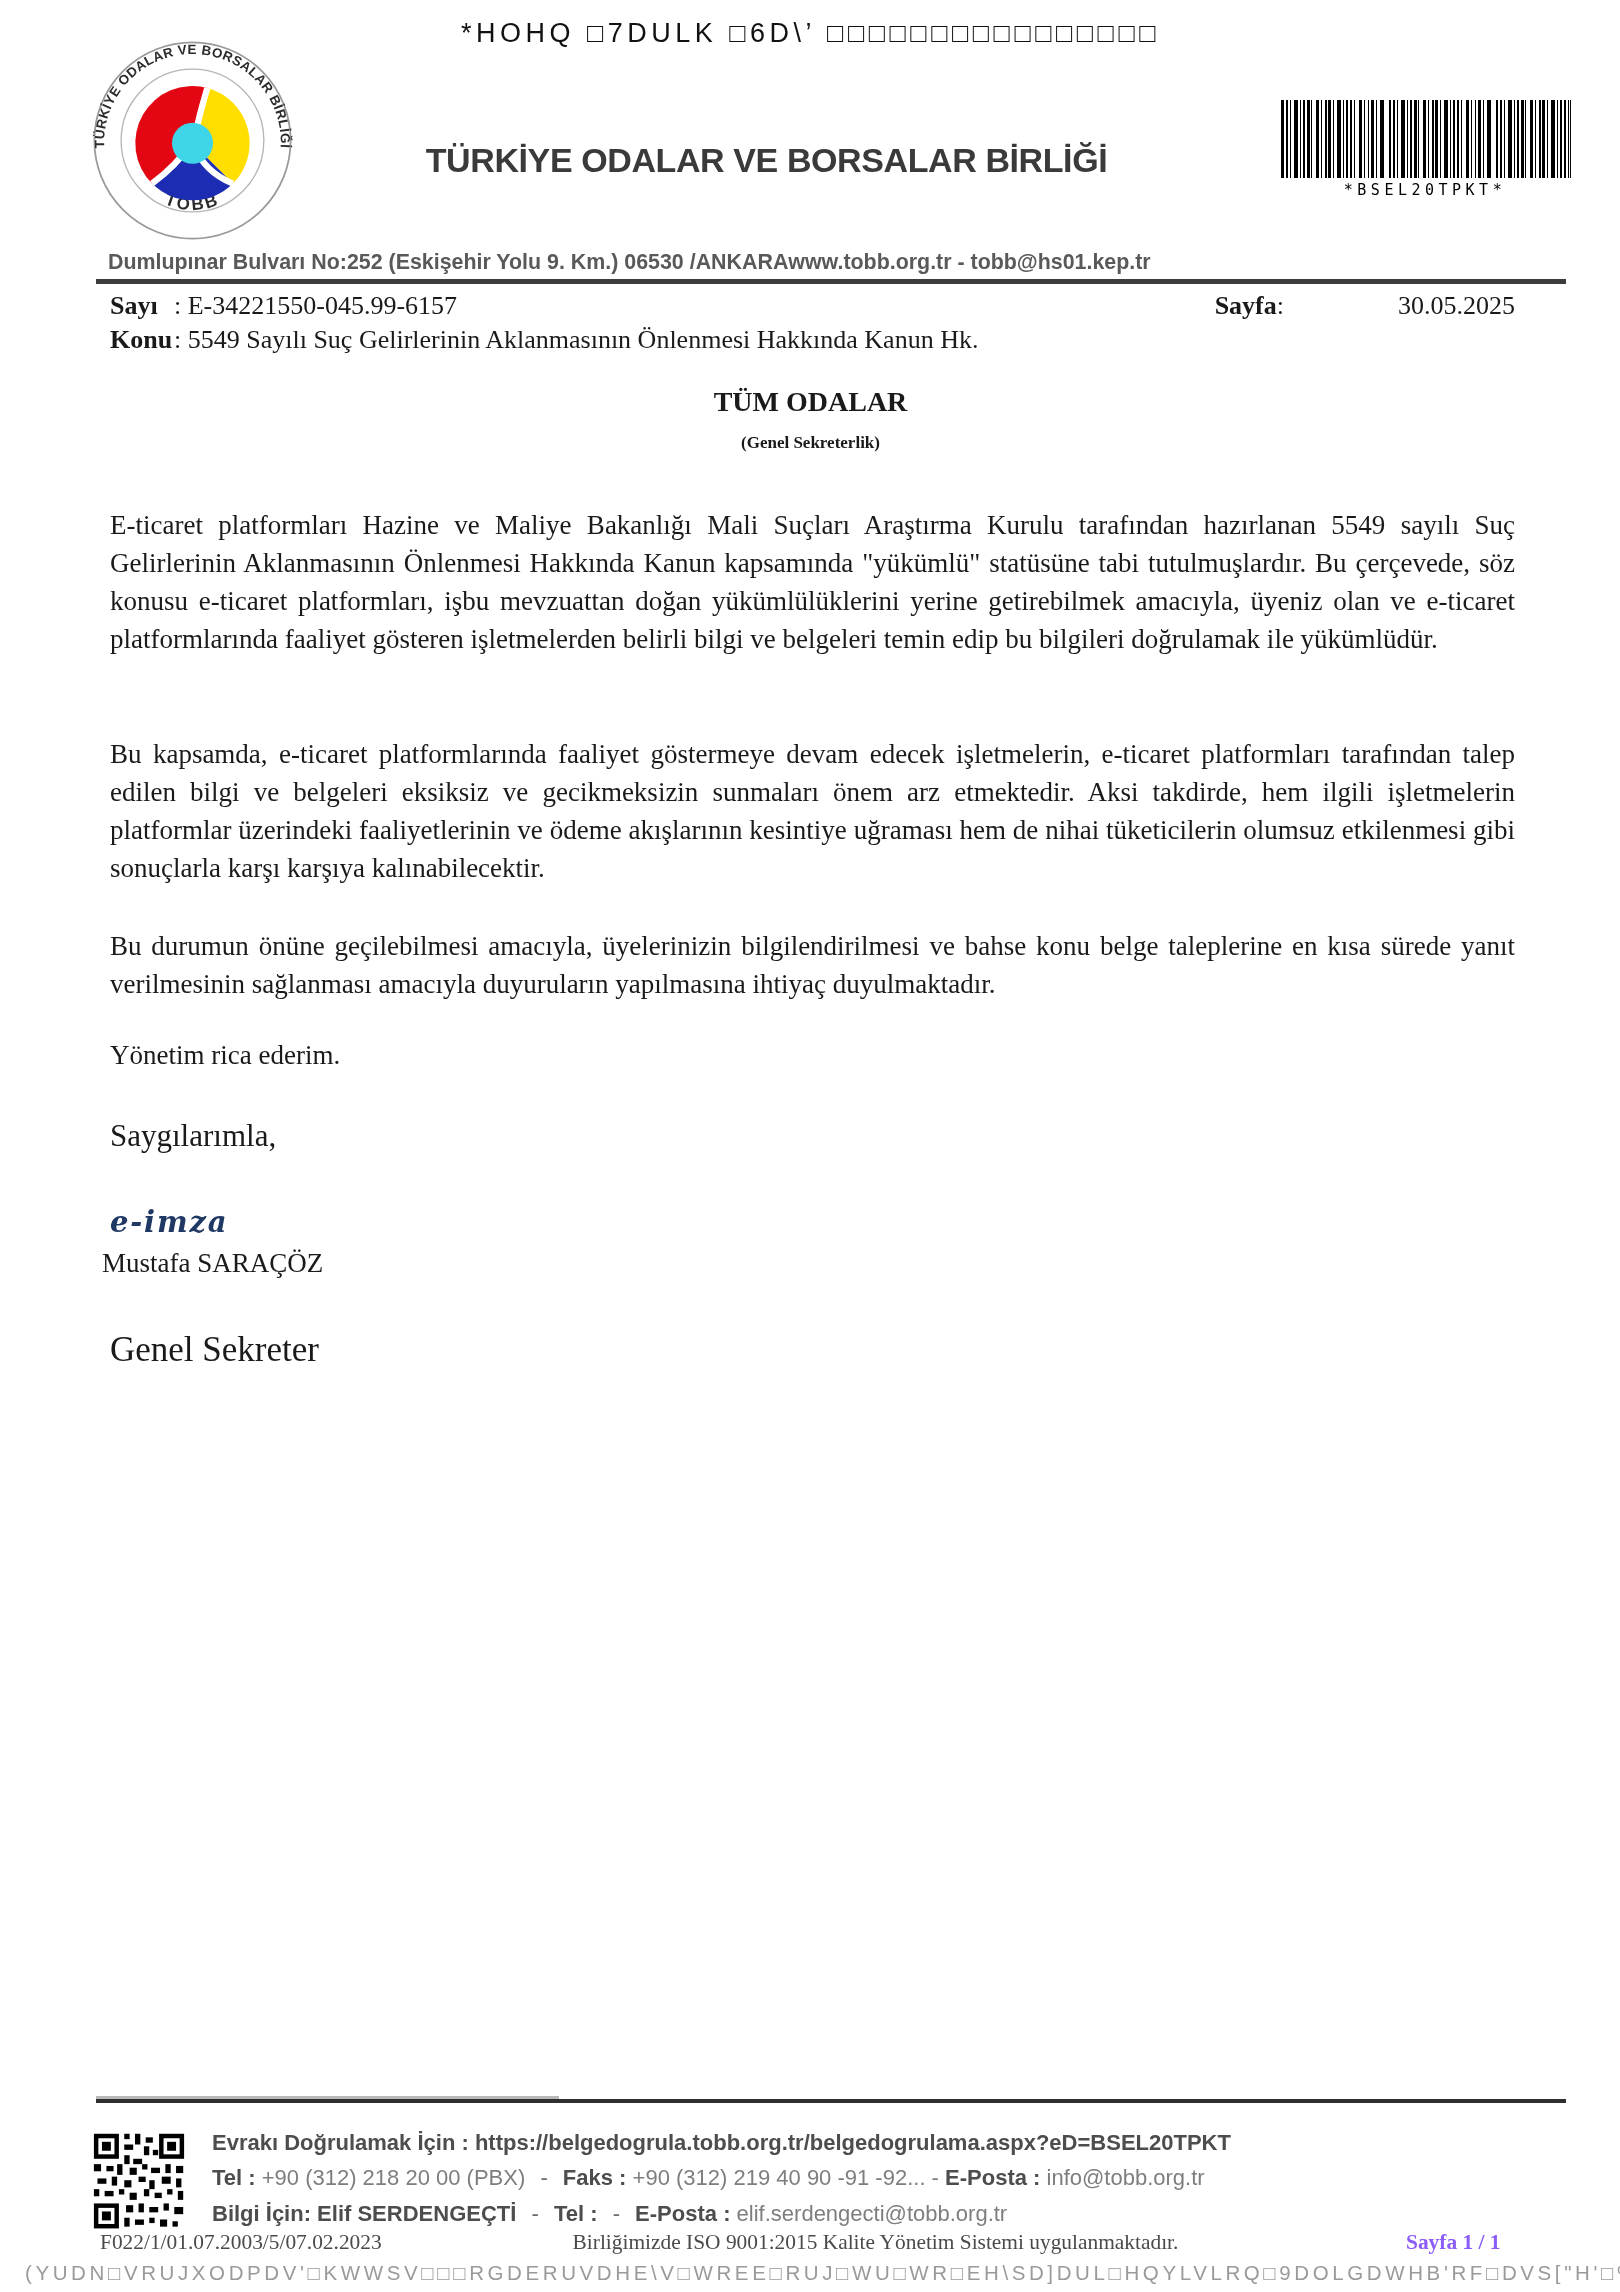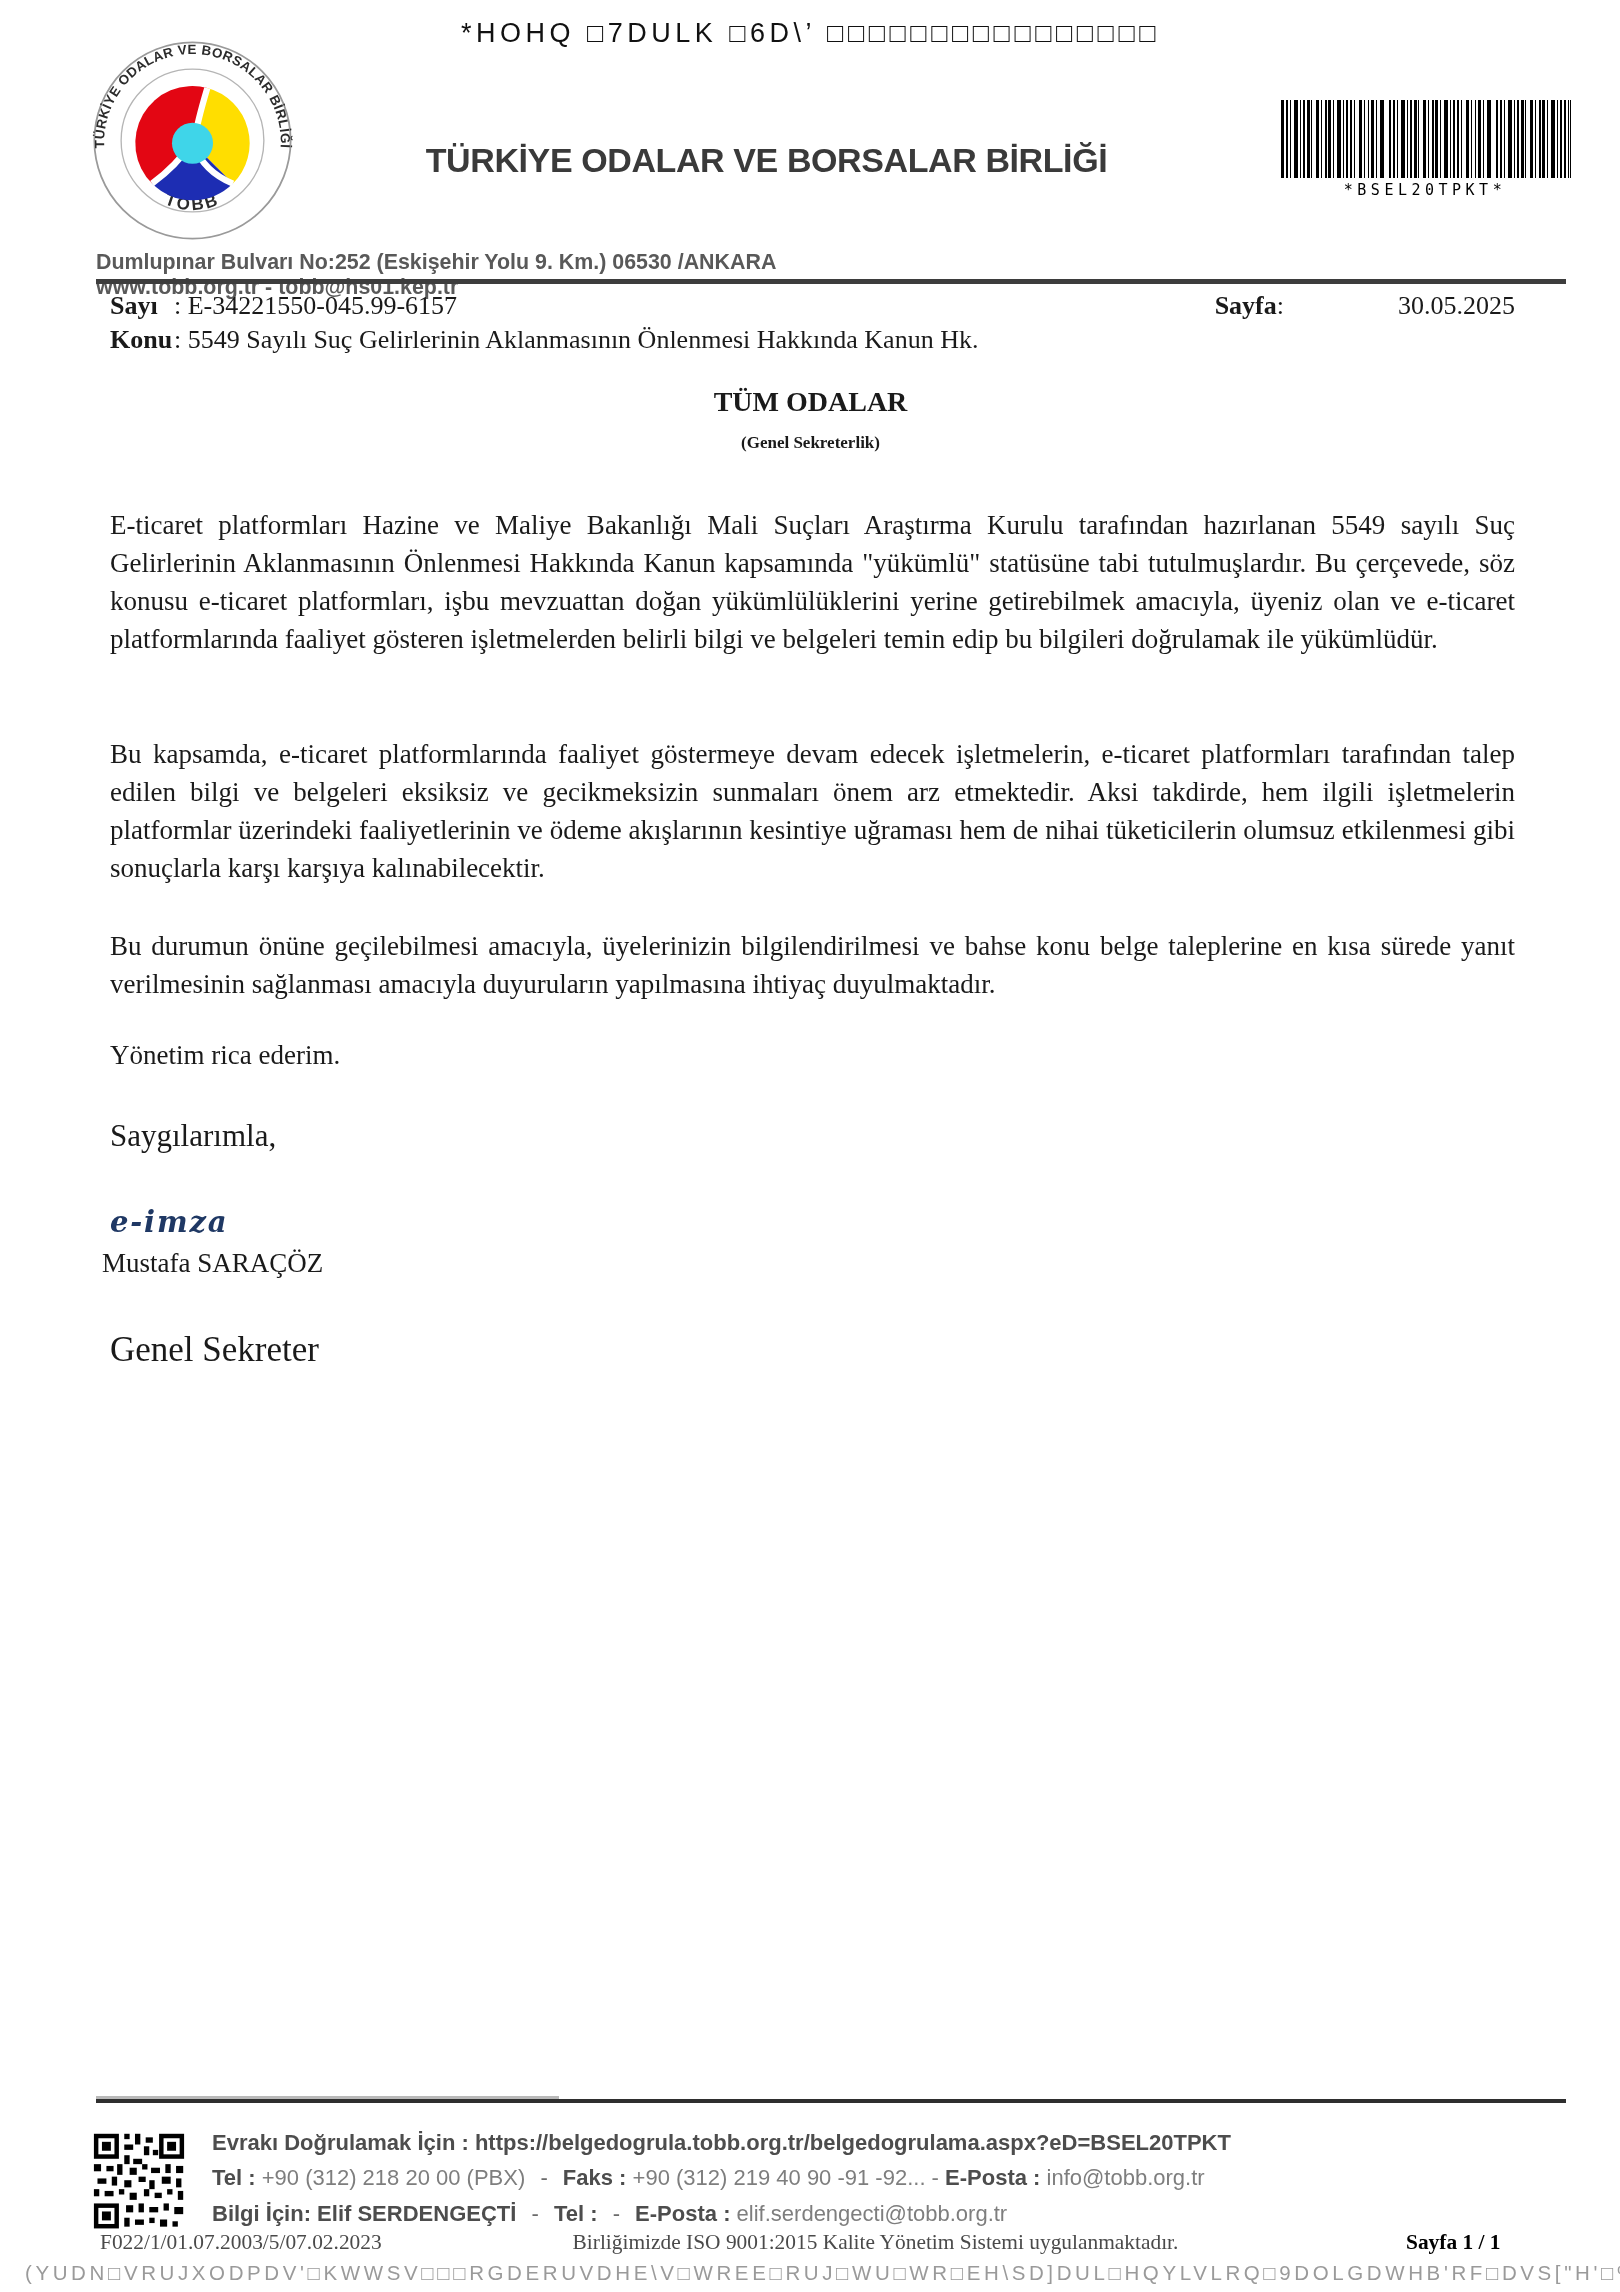--- a/index.html
+++ b/index.html
@@ -26,24 +26,24 @@
       #000 0 1.8px,#fff 1.8px 3.6px,#000 3.6px 6.2px,#fff 6.2px 8px,#000 8px 9px,
       #fff 9px 12.5px,#000 12.5px 16px,#fff 16px 18px,#000 18px 18.7px,#fff 18.7px 21.4px);
     border-left:1.8px solid #000; border-right:1.8px solid #000;
   }
   .barcode-text{
     position:absolute; left:1281px; top:181px; width:288px; text-align:center;
     font-family:"DejaVu Sans Mono", monospace; font-size:15px; color:#000;
     letter-spacing:4.5px; white-space:nowrap;
   }
   .addr-row{
-    position:absolute; left:96px; top:250px; width:1470px;
-    display:flex; justify-content:space-between;
+    position:absolute; left:108px; top:250px; width:1470px;
+    display:flex; justify-content:flex-start;
     font-family:"Liberation Sans", sans-serif; font-weight:700; font-size:21.4px;
-    color:#595959; white-space:nowrap;flex-direction:column;
+    color:#595959; white-space:nowrap;
   }
   .rule{ position:absolute; left:96px; top:279px; width:1470px; height:5.3px; background:#3d3d3d; }
   
   .meta{ position:absolute; left:110px; width:1405px; font-size:26px; display:flex; }
   .meta .lab{ font-weight:700; width:64px; display:inline-block; }
   .meta-sayi{ top:291px; }
   .meta-konu{ top:325px;align-items:flex-end; }
   .tarih-wrap{ margin-left:auto; display:flex; }
   .tarih-wrap .lab{ width:auto; }
   .tarih-val{ margin-left:114px; }
@@ -89,21 +89,21 @@
   .doc-code{
     position:absolute; left:100px; top:2230px; font-size:21.4px; color:#4a4a4a;
     font-family:"Liberation Serif", serif; white-space:nowrap;
   }
   .iso-note{
     position:absolute; left:530px; top:2230px; width:691px; text-align:center;
     font-size:21.4px; color:#4a4a4a; font-family:"Liberation Serif", serif; white-space:nowrap;
   }
   .page-num{
     position:absolute; left:1406px; top:2230px; font-size:21.4px; font-weight:700;
-    color:#000000; font-family:"Liberation Serif", serif; white-space:nowrap;
+    color:#8b5cf6; font-family:"Liberation Serif", serif; white-space:nowrap;
   }
 </style>
 </head>
 <body>
 
 <div class="page">
 
   <div class="routing">*HOHQ □7DULK □6D\’ □□□□□□□□□□□□□□□□</div>
 
   <div class="logo">

